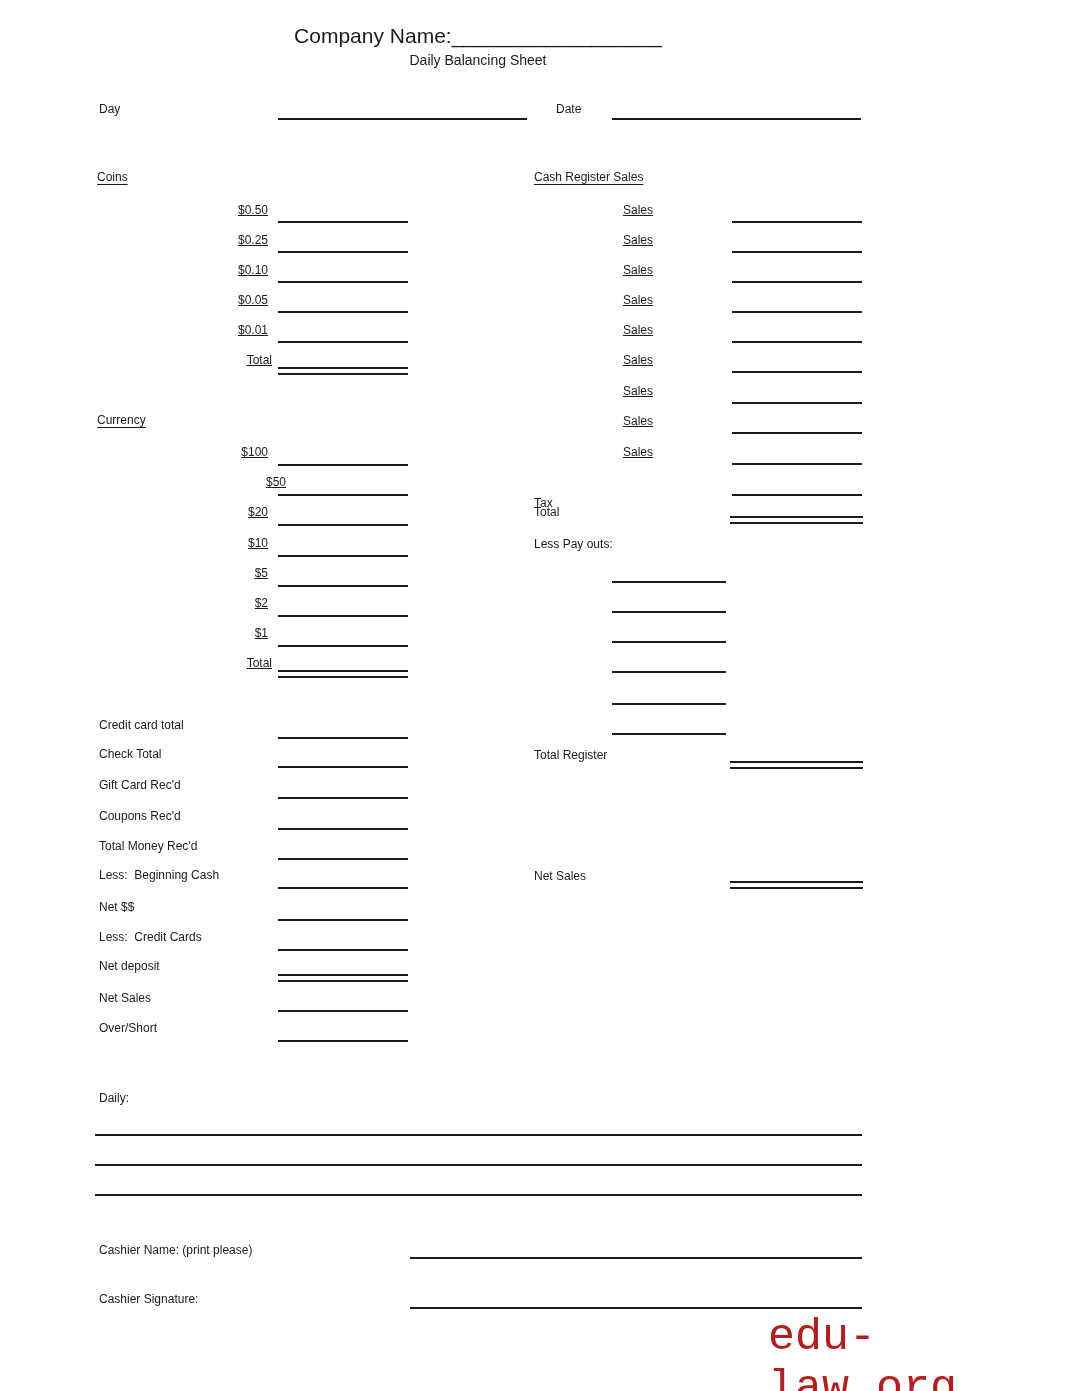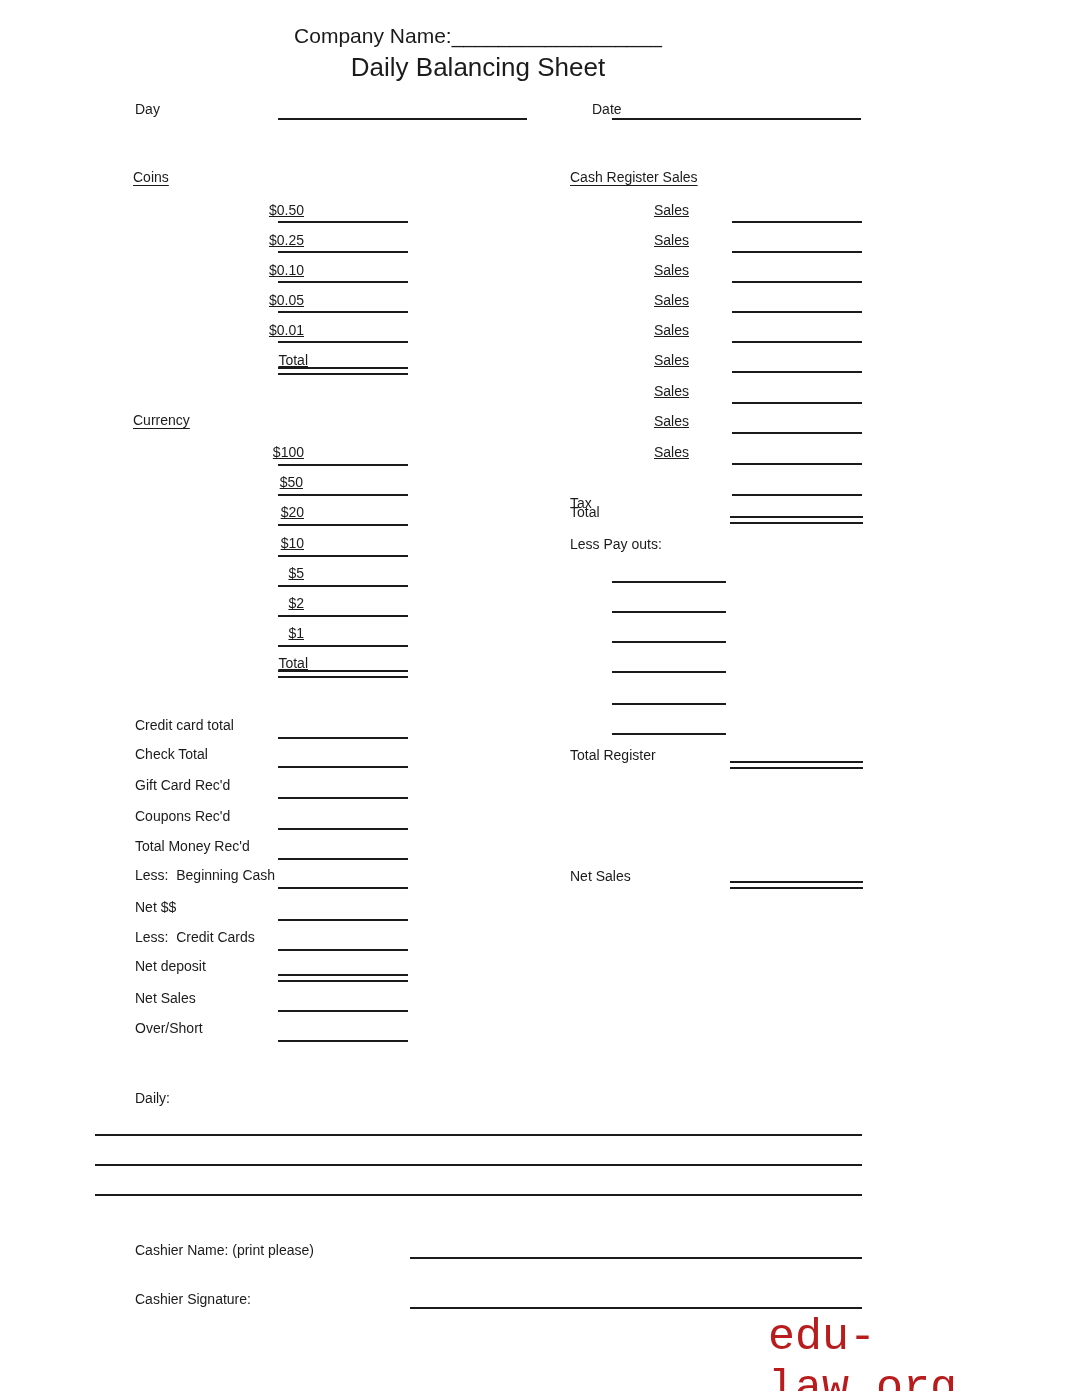--- a/index.html
+++ b/index.html
@@ -1,25 +1,25 @@
 <!DOCTYPE html>
 <html><head>
 <meta charset="utf-8">
 <style>
   html,body { margin:0; padding:0; background:#ffffff; }
   .page {
     position:relative; width:956px; height:1391px; background:#ffffff;
     font-family:"Liberation Sans", sans-serif; color:#1b1b1b; overflow:hidden;
   }
-  .lbl { position:absolute; font-size:14px; line-height:18px; white-space:pre;margin-left:36px; }
+  .lbl { position:absolute; font-size:12px; line-height:18px; white-space:pre; }
   .lbl.r { text-align:right;text-decoration:underline; }
   .heading { text-decoration:underline; text-underline-offset:3px; }
   .center { position:absolute; left:0; width:100%; text-align:center; }
   .company { top:24px; font-size:21px; }
-  .title { top:52px; font-size:26px; }
+  .title { top:52px; font-size:14px; }
   .line { position:absolute; height:0; border-top:2px solid #1b1b1b; }
   .dline { position:absolute; height:4px; border-top:2px solid #1b1b1b; border-bottom:2px solid #1b1b1b; }
   .wm {
     position:absolute; left:740px; top:1312px;
     font-family:"Liberation Mono", monospace; font-size:45px; color:#b91c1c;margin-left:28px;
   }
 </style>
 </head>
 <body>
 
@@ -45,21 +45,21 @@
   <div class="line" style="left:278px;top:311px;width:130px"></div>
   <span class="lbl r" style="left:180px;top:321px;width:88px">$0.01</span>
   <div class="line" style="left:278px;top:341px;width:130px"></div>
   <span class="lbl r" style="left:180px;top:351px;width:92px">Total</span>
   <div class="dline" style="left:278px;top:367px;width:130px"></div>
 
   <span class="lbl heading" style="left:97px;top:411px">Currency</span>
 
   <span class="lbl r" style="left:150px;top:443px;width:118px">$100</span>
   <div class="line" style="left:278px;top:464px;width:130px"></div>
-  <span class="lbl r" style="left:149px;top:473px;width:118px">$50</span>
+  <span class="lbl r" style="left:168px;top:473px;width:118px">$50</span>
   <div class="line" style="left:278px;top:494px;width:130px"></div>
   <span class="lbl r" style="left:150px;top:503px;width:118px">$20</span>
   <div class="line" style="left:278px;top:524px;width:130px"></div>
   <span class="lbl r" style="left:150px;top:534px;width:118px">$10</span>
   <div class="line" style="left:278px;top:555px;width:130px"></div>
   <span class="lbl r" style="left:150px;top:564px;width:118px">$5</span>
   <div class="line" style="left:278px;top:585px;width:130px"></div>
   <span class="lbl r" style="left:150px;top:594px;width:118px">$2</span>
   <div class="line" style="left:278px;top:615px;width:130px"></div>
   <span class="lbl r" style="left:150px;top:624px;width:118px">$1</span>

